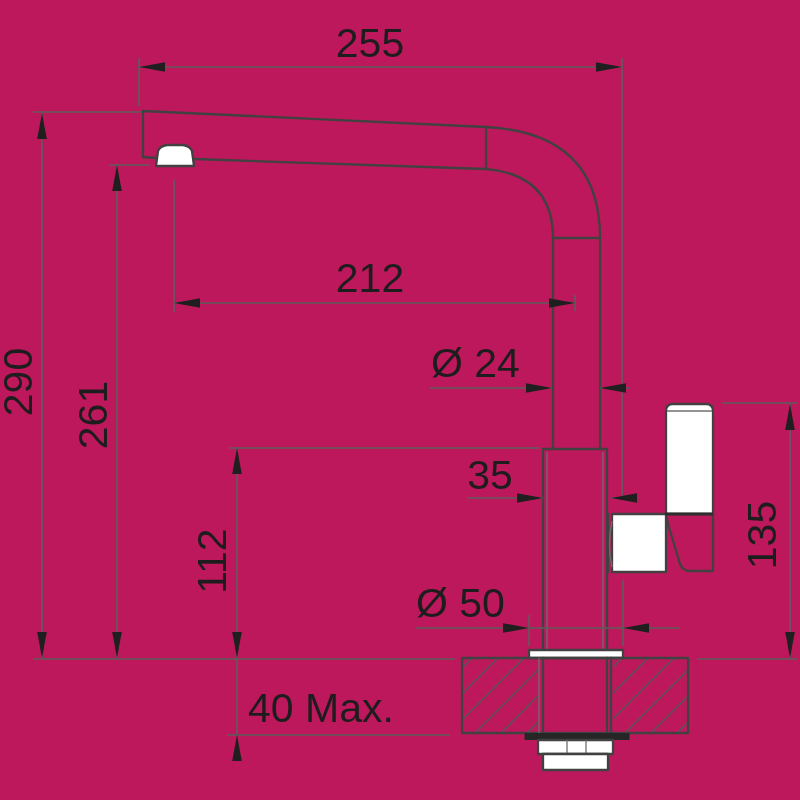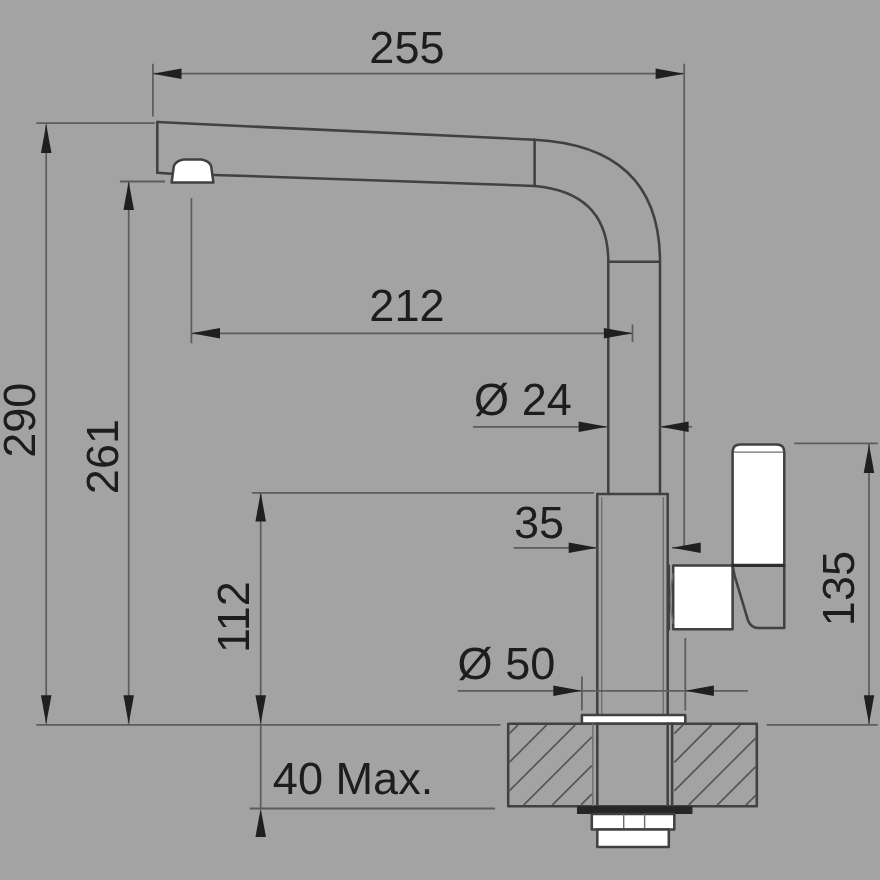--- a/index.html
+++ b/index.html
@@ -7,21 +7,21 @@
     padding: 0;
     background: #ffffff;
     width: 800px;
     height: 800px;
     overflow: hidden;
   }
   .stage {
     position: relative;
     width: 800px;
     height: 800px;
-    background: #a3a3a3;
+    background: #be185d;
   }
   svg { display: block; }
   
   .outline  { stroke: #414141; stroke-width: 2.3; fill: none; stroke-linecap: round; stroke-linejoin: round; }
   .outline-thin { stroke: #6f6f6f; stroke-width: 1.3; fill: none; }
   .heavy    { stroke: #2e2e2e; stroke-width: 3;   fill: none; }
   .dimline  { stroke: #5d5d5d; stroke-width: 1.6; fill: none; }
   .hatchline{ stroke: #555555; stroke-width: 1.5; fill: none; }
   .arrow    { fill: #1f1f1f; stroke: none; }
   .dimtext  {

